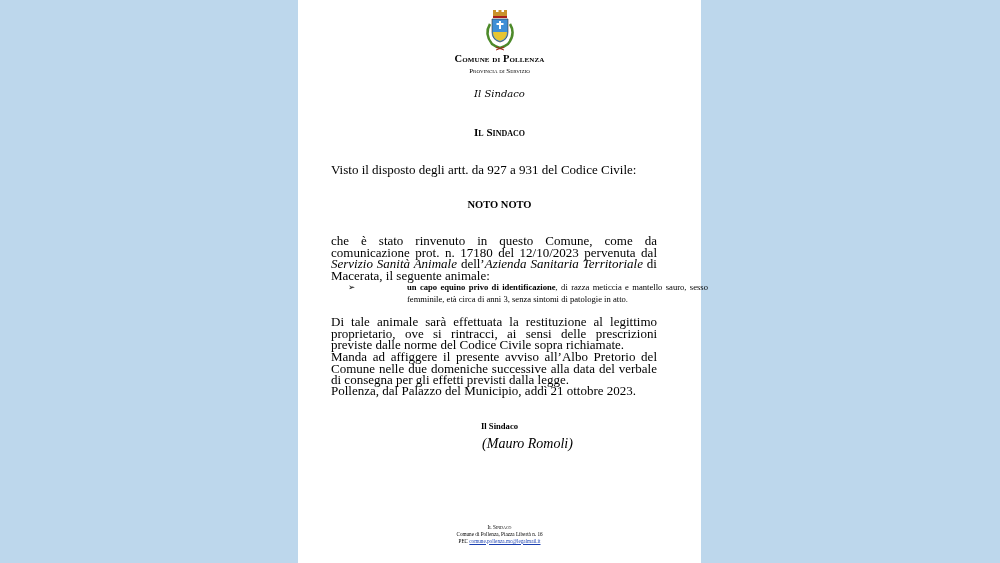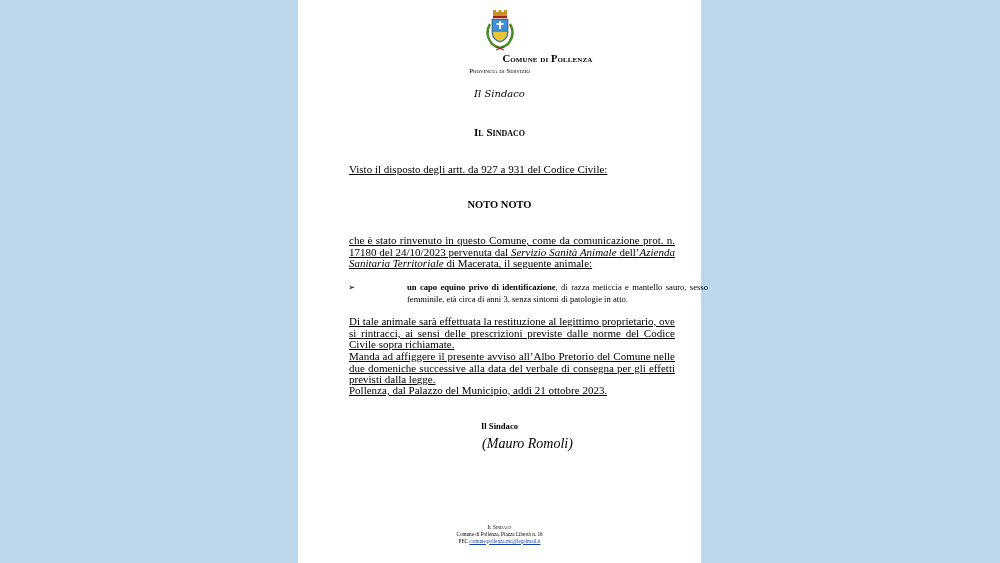--- a/index.html
+++ b/index.html
@@ -11,29 +11,28 @@
   }
   .page {
     position:absolute; left:298px; top:0; width:403px; height:563px;
     background:#ffffff;
     color:#111;
   }
   .crest {
     position:absolute; left:482px; top:10px; width:36px; height:42px;
   }
   .center { position:absolute; left:298px; width:403px; text-align:center; }
-  .comune { top:53px; font-size:10.5px; font-weight:bold; font-variant:small-caps; letter-spacing:0.1px;padding-left:48px; }
+  .comune { top:53px; font-size:10.5px; font-weight:bold; font-variant:small-caps; letter-spacing:0.1px; }
   .provincia { top:67px; font-size:7px; font-variant:small-caps; }
   .signature { top:88px; font-size:10px; font-style:italic; font-family:"DejaVu Serif", serif; }
   .heading { top:126px; font-size:11px; font-weight:bold; font-variant:small-caps; }
   .rende { top:199px; font-size:10.5px; font-weight:bold; }
   .body-text {
-    position:absolute; left:349px; width:326px; font-size:11px; line-height:11.7px;
+    position:absolute; left:331px; width:326px; font-size:13px; line-height:11.7px;
     text-align:justify;
-    text-decoration:underline;
   }
   .visto { top:164px; }
   .p1 { top:235px; }
   .bullet-wrap { position:absolute; left:348px; top:282px; width:315px; font-size:8.6px; line-height:11.7px; }
   .bullet-arrow { position:absolute; left:0; top:0; }
   .bullet-text { position:absolute; left:14px; width:301px; text-align:justify;margin-left:45px; }
   .p2 { top:316px; }
   .p3 { top:351px; }
   .p4 { top:385px; }
   .firm-title { top:421px; font-size:8.6px; font-weight:bold; }
@@ -70,21 +69,21 @@
 <div class="center comune">Comune di Pollenza</div>
 <div class="center provincia">Provincia di Servizio</div>
 <div class="center signature">Il Sindaco</div>
 
 <div class="center heading">Il Sindaco</div>
 
 <div class="body-text visto">Visto il disposto degli artt. da 927 a 931 del Codice Civile:</div>
 
 <div class="center rende">NOTO NOTO</div>
 
-<div class="body-text p1"><span>che è stato rinvenuto in questo Comune, come da comunicazione prot. n. 17180 del 24/10/2023 pervenuta dal </span><i>Servizio Sanità Animale</i><span> dell’</span><i>Azienda Sanitaria Territoriale</i><span> di Macerata, il seguente animale:</span></div>
+<div class="body-text p1"><span>che è stato rinvenuto in questo Comune, come da comunicazione prot. n. 17180 del 12/10/2023 pervenuta dal </span><i>Servizio Sanità Animale</i><span> dell’</span><i>Azienda Sanitaria Territoriale</i><span> di Macerata, il seguente animale:</span></div>
 
 <div class="bullet-wrap">
   <span class="bullet-arrow">➢</span>
   <div class="bullet-text"><b>un capo equino privo di identificazione</b><span>, di razza meticcia e mantello sauro, sesso femminile, età circa di anni 3, senza sintomi di patologie in atto.</span></div>
 </div>
 
 <div class="body-text p2">Di tale animale sarà effettuata la restituzione al legittimo proprietario, ove si rintracci, ai sensi delle prescrizioni previste dalle norme del Codice Civile sopra richiamate.</div>
 <div class="body-text p3">Manda ad affiggere il presente avviso all’Albo Pretorio del Comune nelle due domeniche successive alla data del verbale di consegna per gli effetti previsti dalla legge.</div>
 <div class="body-text p4">Pollenza, dal Palazzo del Municipio, addì 21 ottobre 2023.</div>
 

